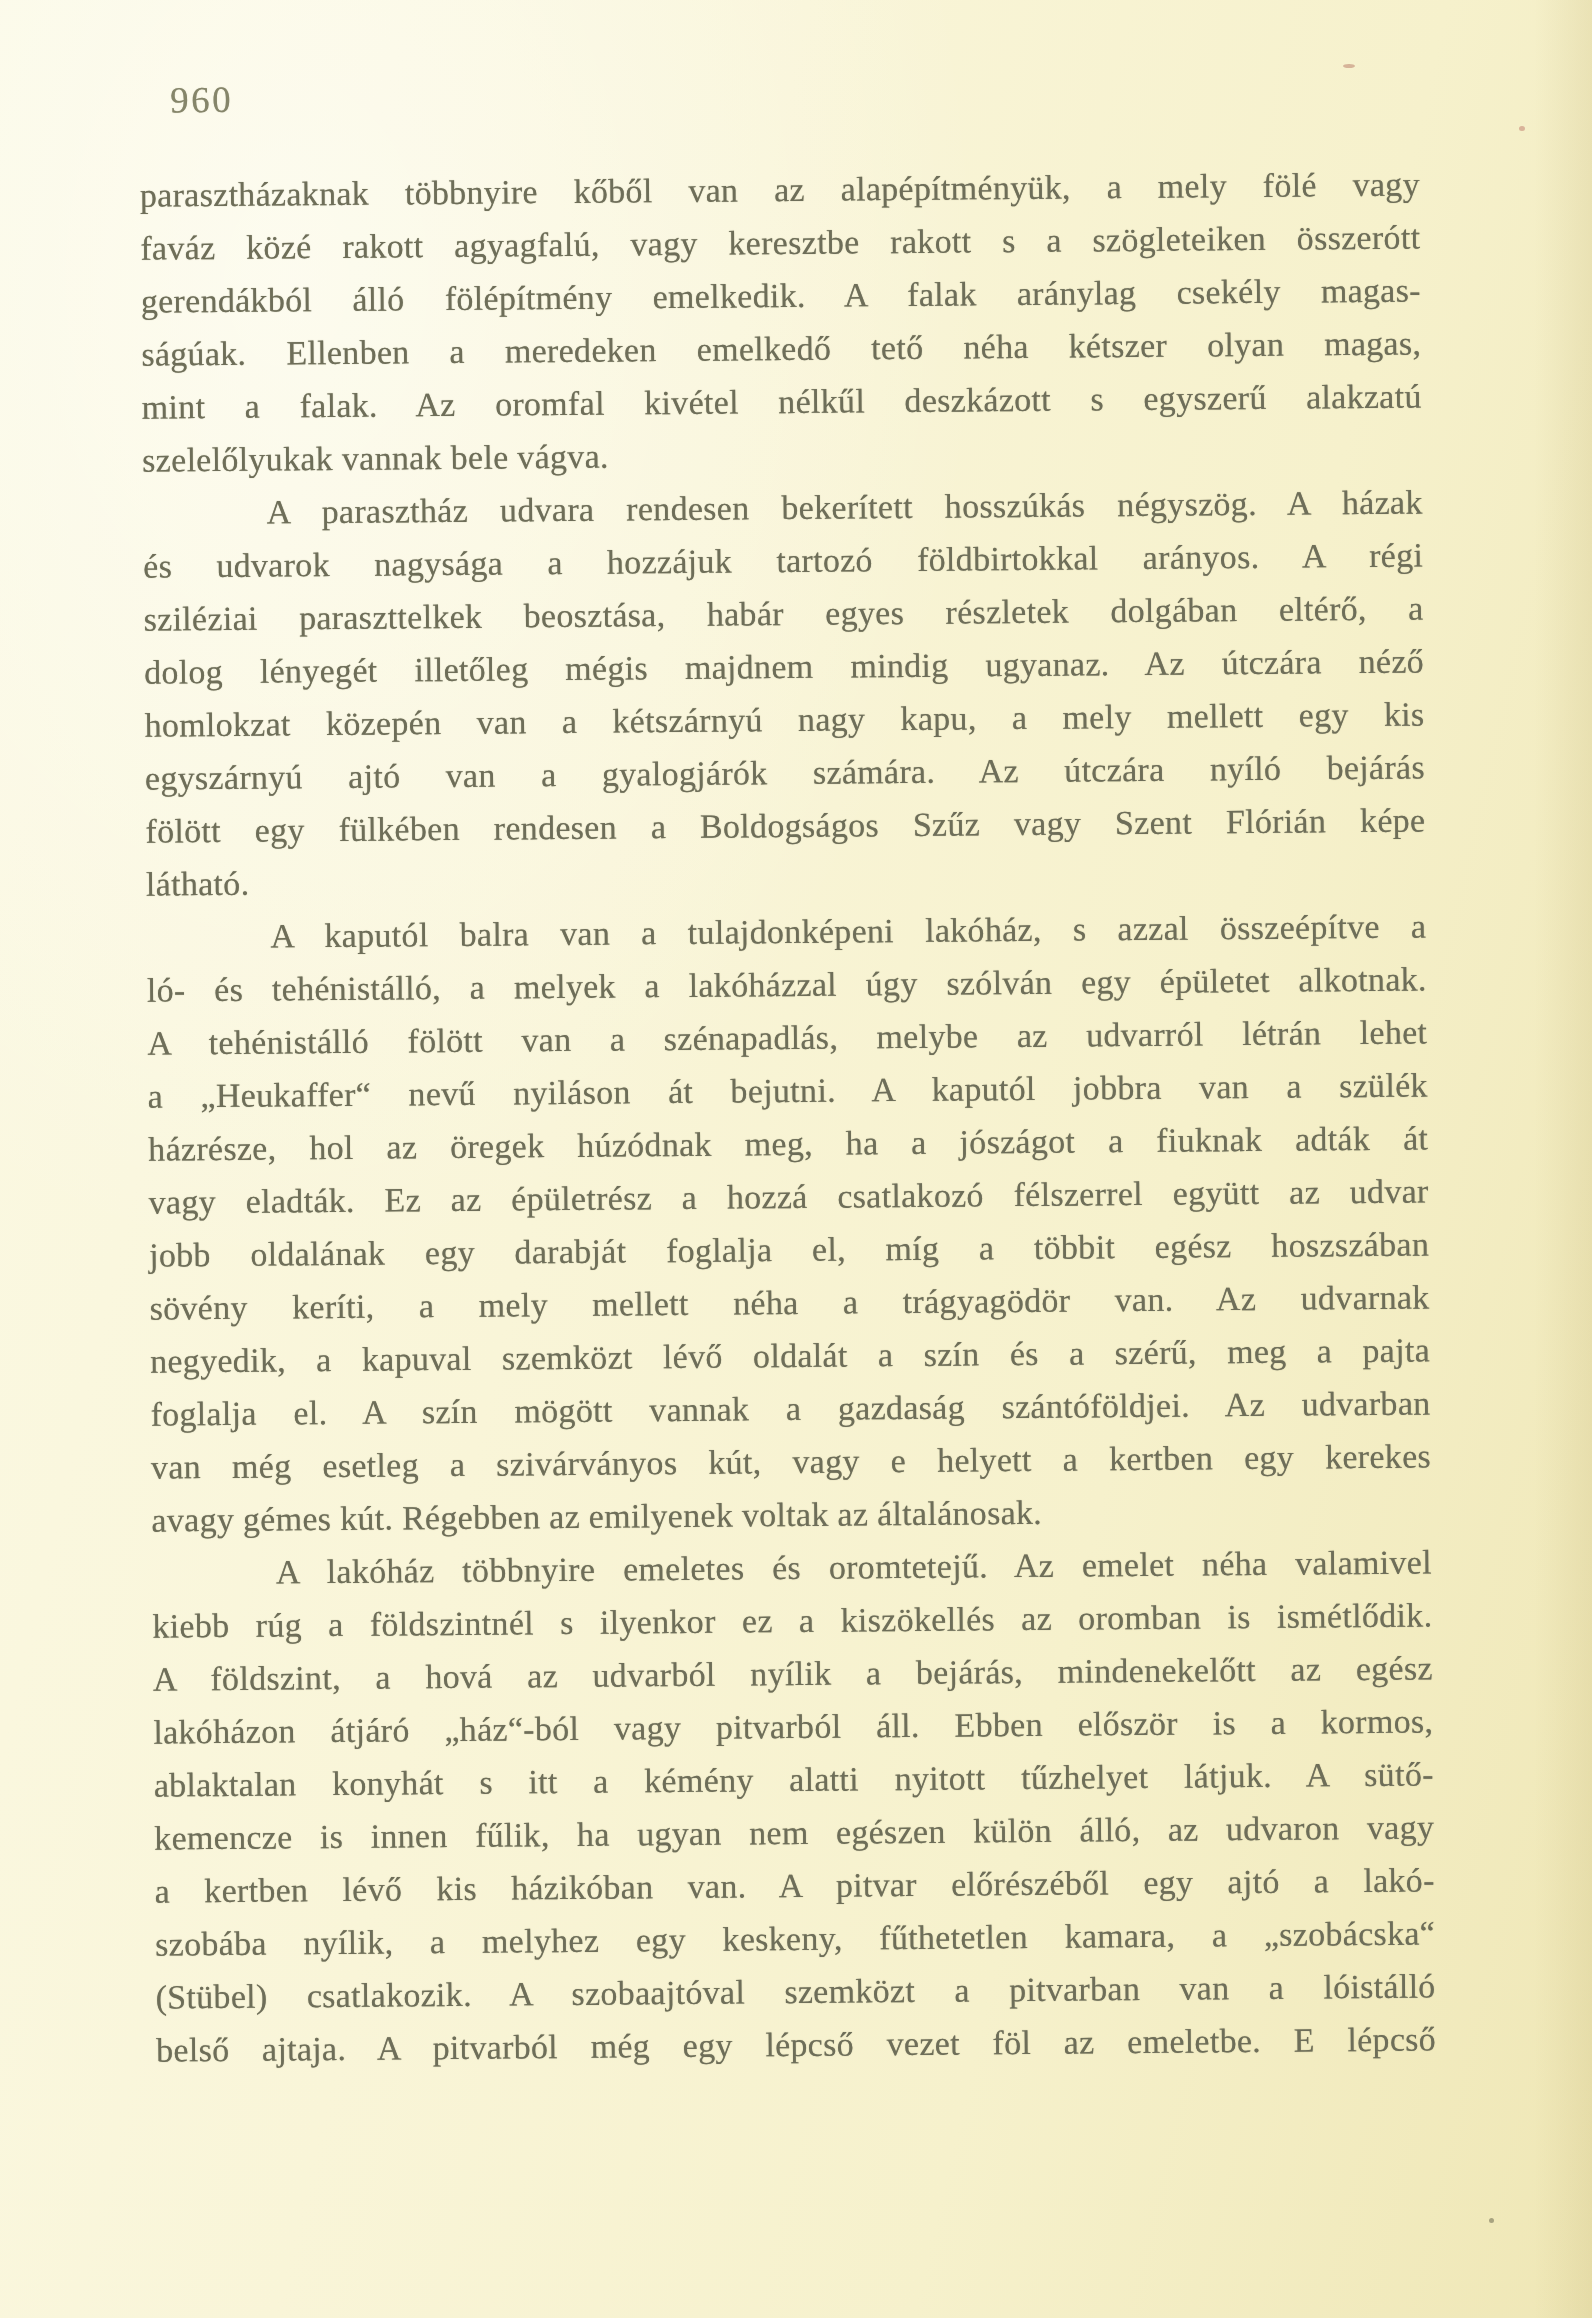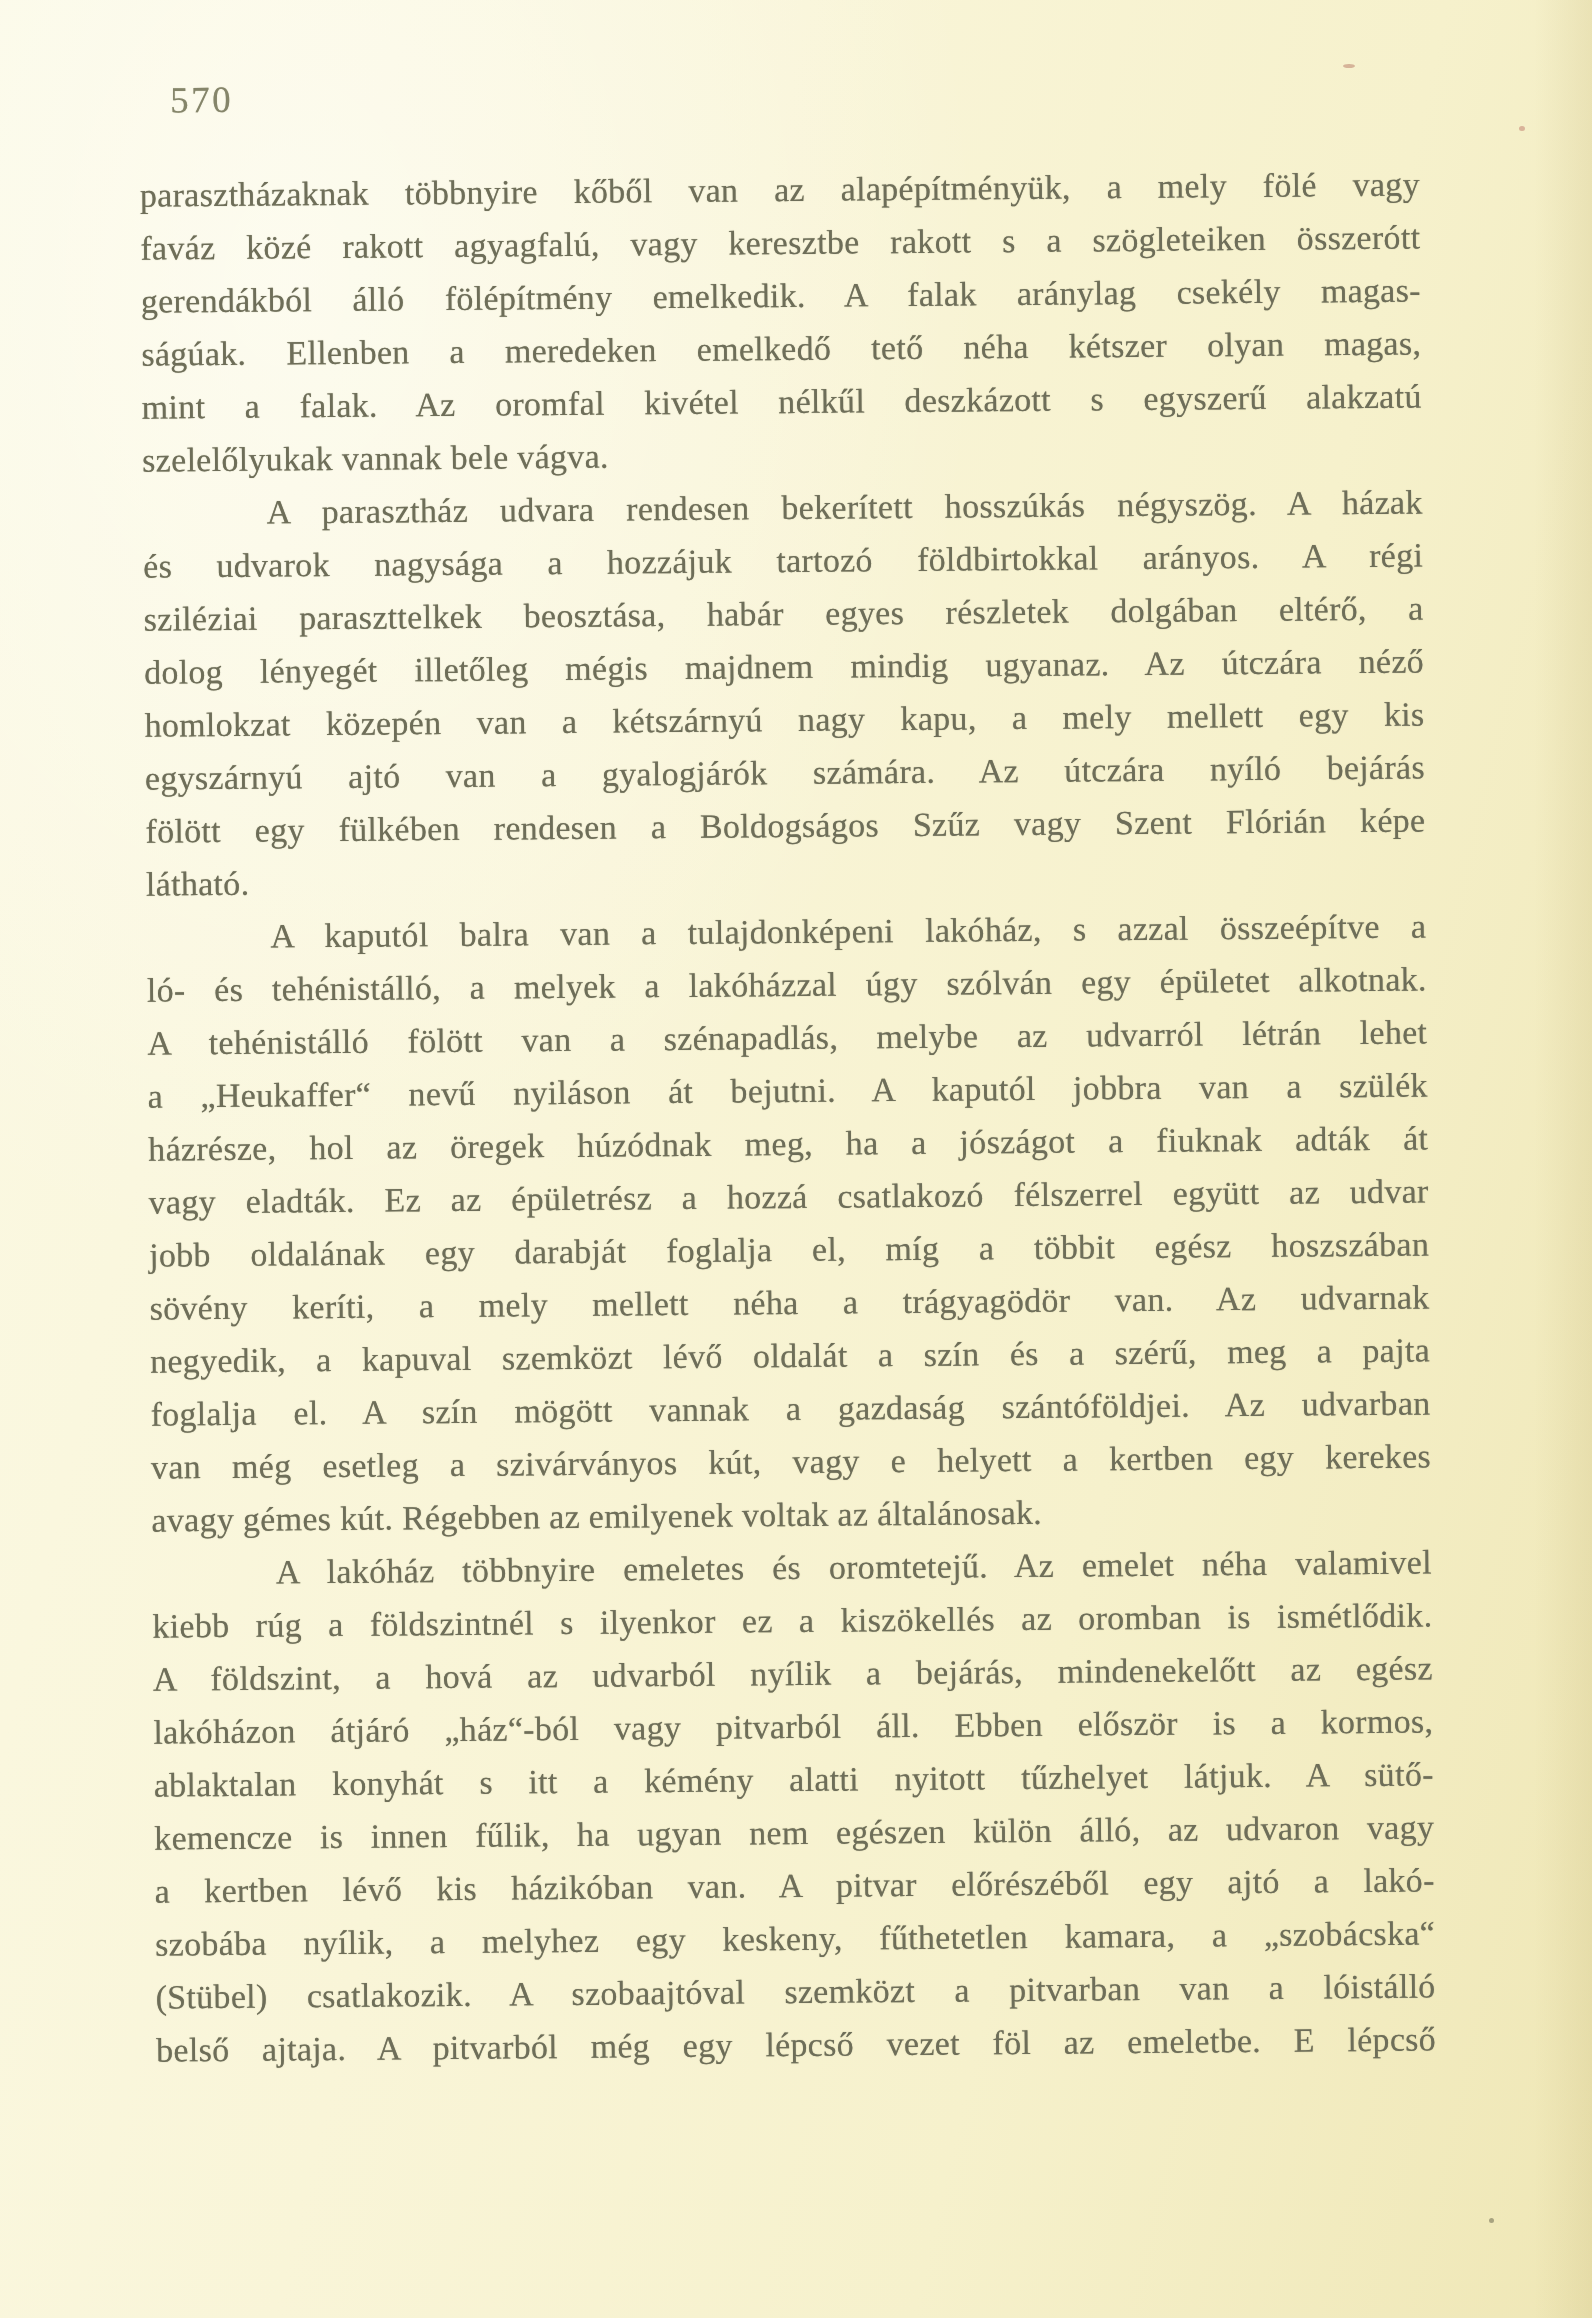--- a/index.html
+++ b/index.html
@@ -77,21 +77,21 @@
   }
   .speck.s1 { left: 1343px; top: 64px;  width: 11.6px; height: 4.1px; background: rgba(188,130,110,0.55); }
   .speck.s2 { left: 1519px; top: 126px; width: 5.8px;  height: 5px; background: rgba(190,120,105,0.5); }
   .speck.s3 { left: 1489px; top: 2218px; width: 5px; height: 5px; background: rgba(110,105,80,0.55); }
 </style>
 </head>
 <body>
 
 <div class="page">
   <div class="content">
-    <div class="page-number">570</div>
+    <div class="page-number">960</div>
     <div class="text-block" id="text-block" style="color: rgb(110, 110, 89);">
         <div class="line">parasztházaknak többnyire kőből van az alapépítményük, a mely fölé vagy</div>
         <div class="line">faváz közé rakott agyagfalú, vagy keresztbe rakott s a szögleteiken összerótt</div>
         <div class="line">gerendákból álló fölépítmény emelkedik. A falak aránylag csekély magas-</div>
         <div class="line">ságúak. Ellenben a meredeken emelkedő tető néha kétszer olyan magas,</div>
         <div class="line">mint a falak. Az oromfal kivétel nélkűl deszkázott s egyszerű alakzatú</div>
         <div class="line end">szelelőlyukak vannak bele vágva.</div>
         <div class="line indent">A parasztház udvara rendesen bekerített hosszúkás négyszög. A házak</div>
         <div class="line">és udvarok nagysága a hozzájuk tartozó földbirtokkal arányos. A régi</div>
         <div class="line">sziléziai paraszttelkek beosztása, habár egyes részletek dolgában eltérő, a</div>

